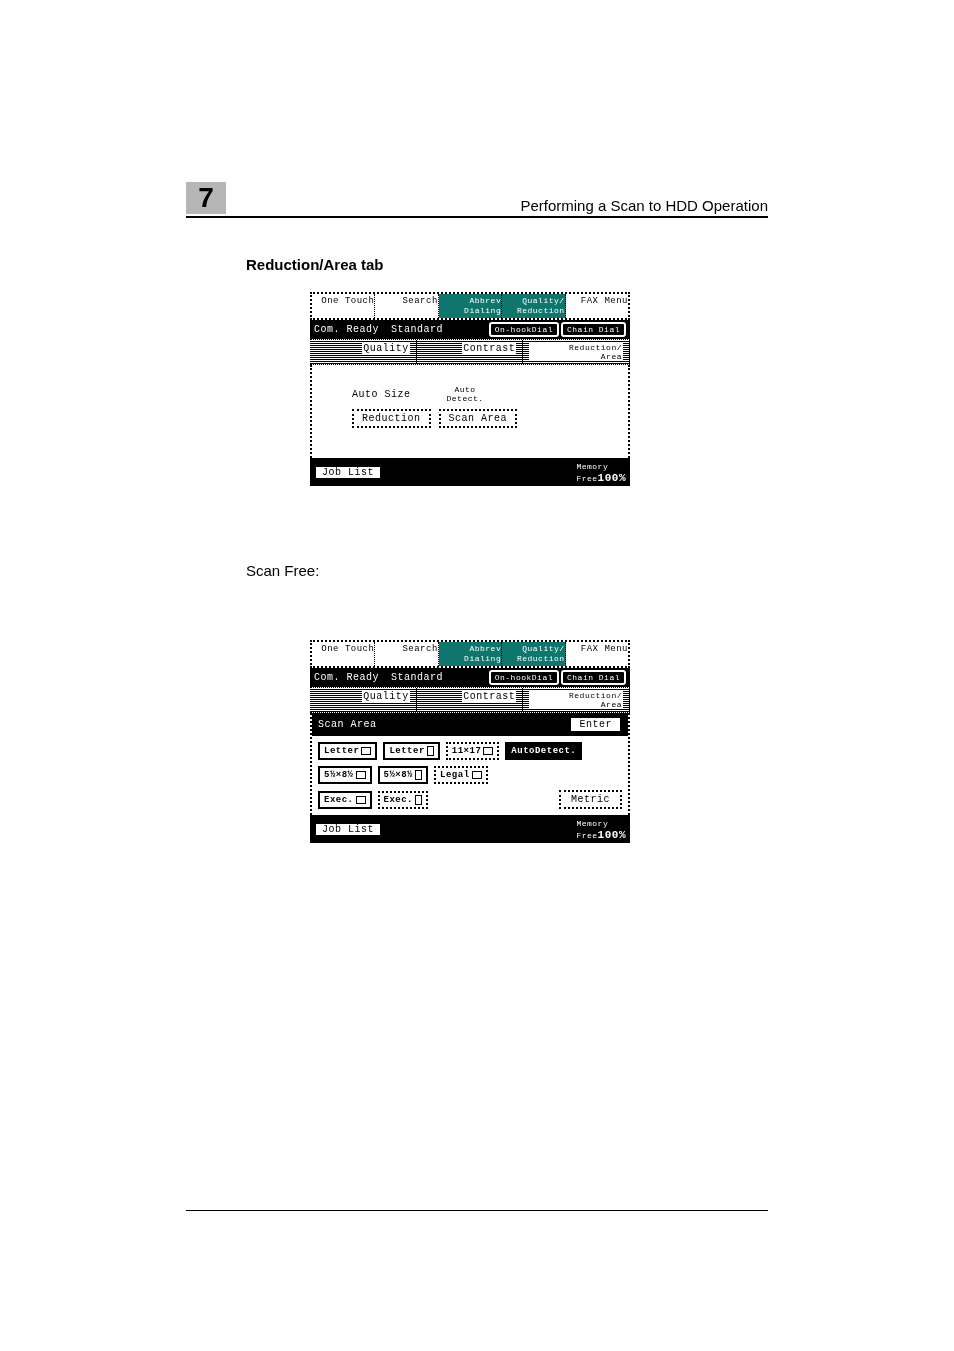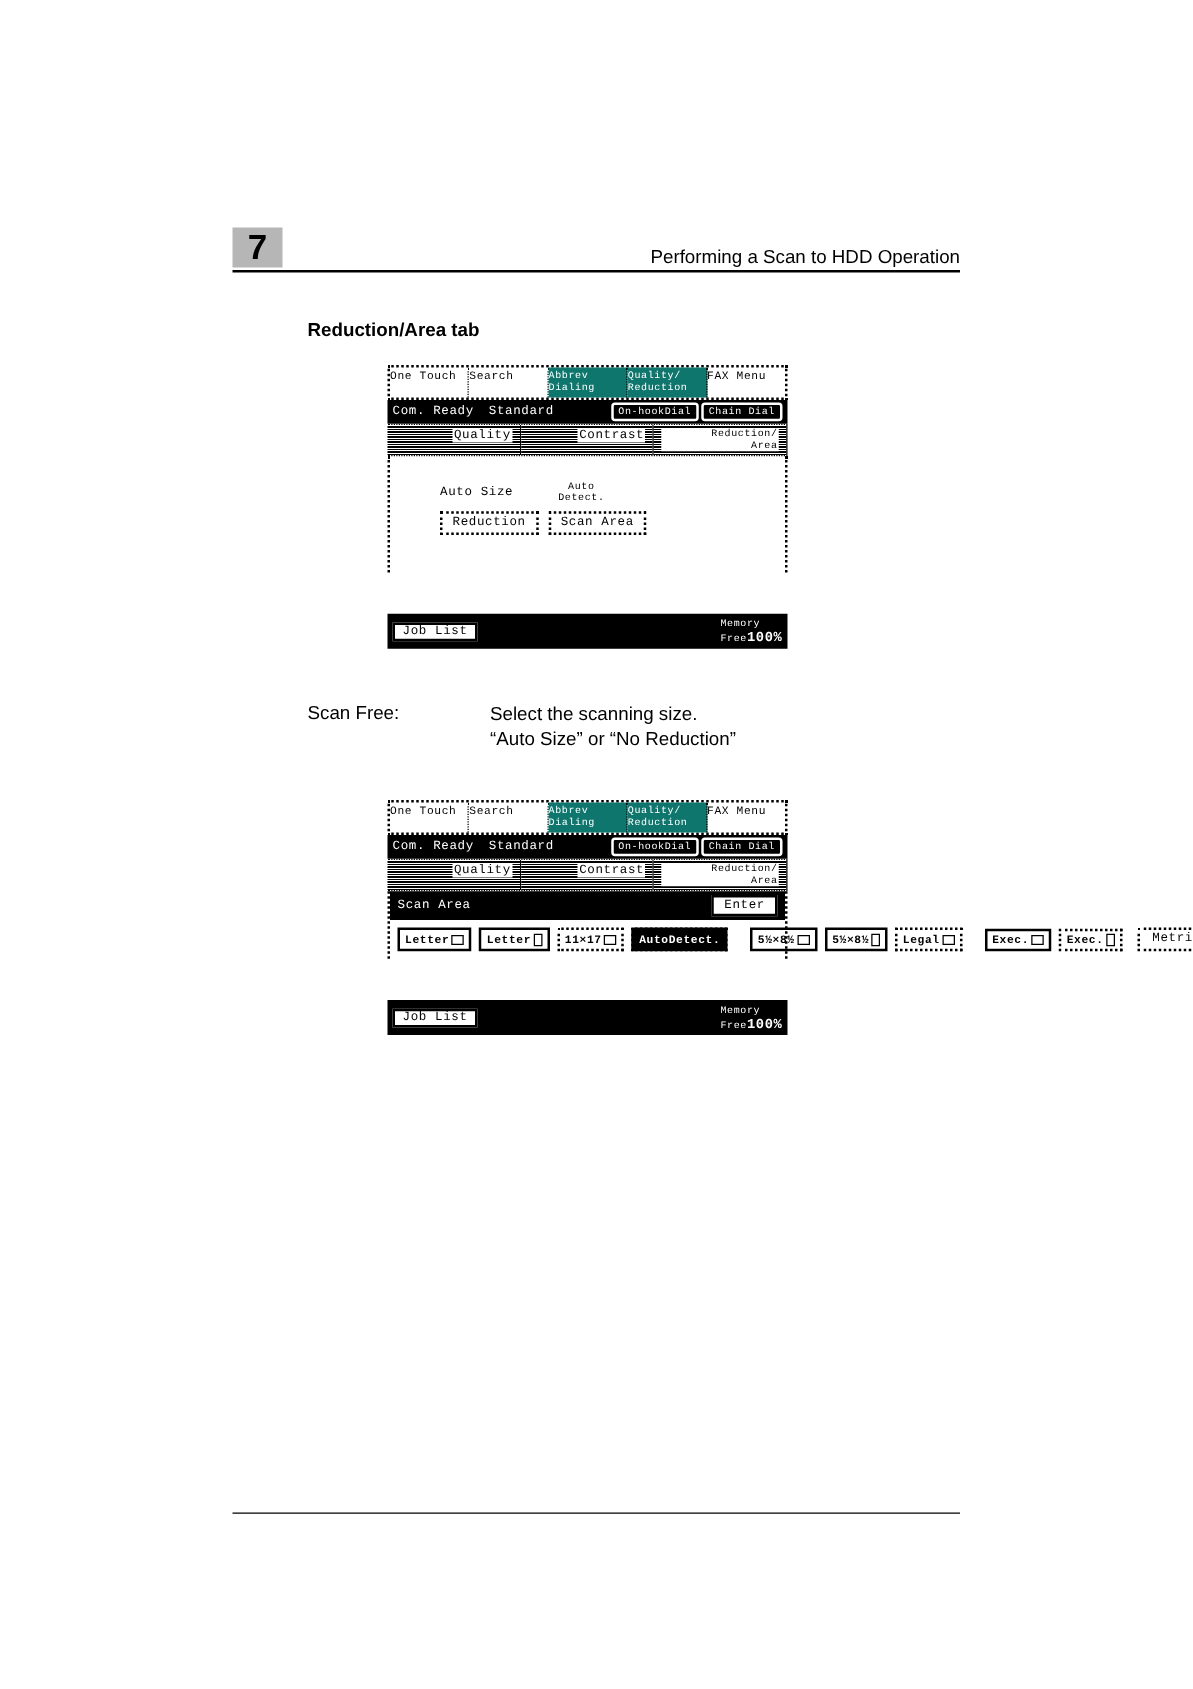--- a/index.html
+++ b/index.html
@@ -13,46 +13,46 @@
 
   .section-title { position: absolute; left: 246px; top: 256px; font-size: 15px; font-weight: bold; }
 
   .screenshot { position: absolute; border: none; }
   .ss1 { left: 310px; top: 292px; width: 320px; }
   .ss2 { left: 310px; top: 640px; width: 320px; }
 
   
   .panel { width: 320px; background: #fff; font-family: "Courier New", monospace; font-size: 11px; letter-spacing: 0.5px; }
   .tabrow { display: flex; border: 2px dotted #000; }
-  .tab { flex: 1; text-align: left; padding: 2px 0; border-right: 1px dotted #000; font-size: 9px; line-height: 10px; }
+  .tab { flex: 1; text-align: right; padding: 2px 0; border-right: 1px dotted #000; font-size: 9px; line-height: 10px; }
   .tab:last-child { border-right: none; }
   .tab.dark { background: #0f766e; color: #fff; }
   .tab .twoline { display: block; font-size: 8px; }
   .statusbar { background: #000; color: #fff; display: flex; align-items: center; padding: 2px 4px; font-size: 10px; gap: 12px; }
   .pillrow { display: flex; margin-left: auto; gap: 2px; }
   .pill { background: #000; color: #fff; border: 2px solid #fff; border-radius: 3px; padding: 1px 4px; font-size: 9px; }
   .pill.small { font-size: 8px; }
   .subtabs { display: flex; border-top: 1px dotted #000; border-bottom: 1px dotted #000; }
   .subtab { flex: 1; text-align: right; padding: 3px 6px; font-size: 10px; border-right: 1px solid #000; background: repeating-linear-gradient(0deg,#000 0,#000 1px,#fff 1px,#fff 2px); color: #000; position: relative; }
   .subtab span { background:#fff; padding:0 1px; }
   .subtab .two { display:block; font-size:8px; line-height:9px; }
   .body1 { padding: 20px 10px 24px 40px; border-left: 2px dotted #000; border-right: 2px dotted #000; }
   .row { display: flex; align-items: center; gap: 8px; margin-bottom: 6px; }
   .btn { border: 2px dotted #000; padding: 2px 8px; font-size: 10px; background:#fff; }
   .lbl { font-size: 10px; }
   .two8 { font-size:8px; line-height:9px; display:inline-block; text-align:center; }
-  .footer { display:flex; justify-content: space-between; align-items:center; background:#000; color:#fff; padding: 2px 4px; margin-top: 33px; }
+  .footer { display:flex; justify-content: space-between; align-items:center; background:#000; color:#fff; padding: 2px 4px; }
   .footer .jl { background:#fff; color:#000; border:2px solid #000; padding:0 6px; font-size:10px; }
   .footer .mem { font-size:8px; line-height:9px; text-align:right; }
   .footer .memv { font-size:11px; font-weight:bold; }
 
   .body2 { border-left:2px dotted #000; border-right:2px dotted #000; }
   .scanhdr { display:flex; justify-content: space-between; align-items:center; background:#000; color:#fff; padding:3px 6px; font-size:10px; }
   .enterbtn { background:#fff; color:#000; border:2px solid #000; padding:1px 8px; font-size:10px; }
-  .grid { padding:6px; display:flex; flex-direction:row; gap:18px; }
+  .grid { padding:6px; display:flex; flex-direction:column; gap:6px; }
   .grow { display:flex; gap:6px; }
   .gbtn { border:2px solid #000; padding:2px 4px; font-size:9px; display:inline-flex; align-items:center; gap:2px; font-weight:bold; }
   .gbtn.dotted { border-style: dotted; }
   .gbtn.dark { background:#000; color:#fff; }
   .oricon { width:10px; height:8px; border:1px solid currentColor; display:inline-block; }
   .oricon.port { width:7px; height:10px; }
   .metric { border:2px dotted #000; padding:2px 10px; font-size:10px; }
 
   .desc { position: absolute; left: 246px; top: 562px; display:flex; gap: 36px; width: 520px; }
   .desc-l { width: 110px; font-size: 15px; }
@@ -116,24 +116,20 @@
     </div>
     <div class="footer">
       <span class="jl">Job List</span>
       <span><span class="mem">Memory<br>Free</span><span class="memv">100%</span></span>
     </div>
   </div>
 </div>
 
 <div class="desc">
   <div class="desc-l">Scan Free:</div>
-  <div class="desc-r">
-    <div>Select the scanning size.</div>
-    <div>“Auto Size” or “No Reduction”</div>
-  </div>
 </div>
 
 <div class="screenshot ss2">
   <div class="panel">
     <div class="tabrow">
       <div class="tab"><span>One Touch</span></div>
       <div class="tab"><span>Search</span></div>
       <div class="tab dark">
             <span class="twoline">Abbrev<br>Dialing</span>
           </div>

